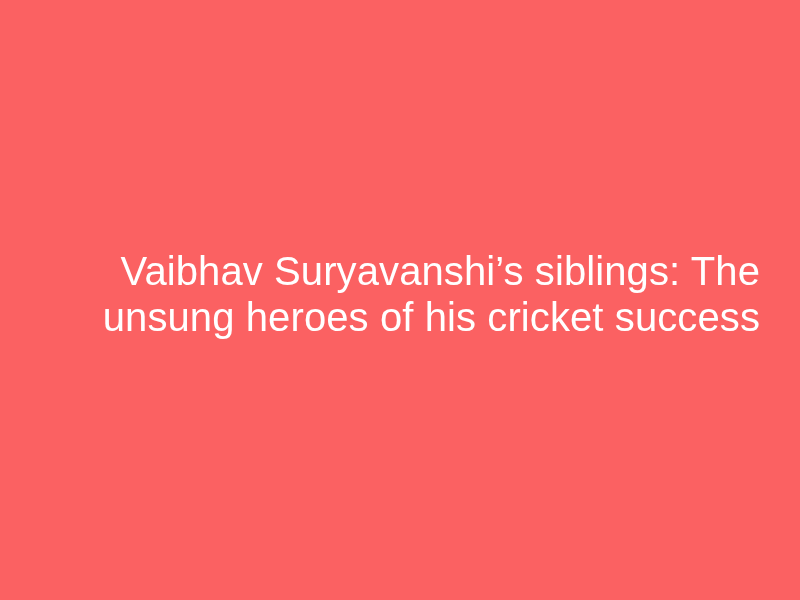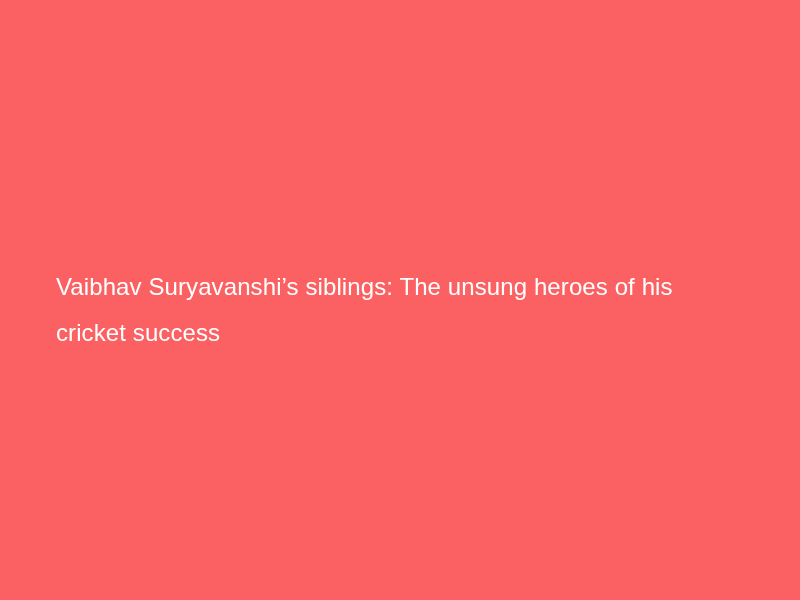--- a/index.html
+++ b/index.html
@@ -32,28 +32,28 @@
     position: absolute;
     top: 248px;
     left: 0;
     width: 800px;
     padding: 0 40px;
     box-sizing: border-box;
     text-align: center;
   }
 
   .headline-title {
-    margin: 16px;
+    margin: 0;
     font-family: "Liberation Sans", sans-serif;
-    font-size: 24px;
+    font-size: 40px;
     font-weight: 400;
     line-height: 46px;
     letter-spacing: 0.1px;
     color: #ffffff;
-    text-align: left;
+    text-align: right;
     word-wrap: break-word;
   }
 </style>
 </head>
 <body>
 
 <div class="headline-card">
 
   <div class="headline-block">
     <h1 class="headline-title">Vaibhav Suryavanshi’s siblings: The unsung heroes of his cricket success</h1>

